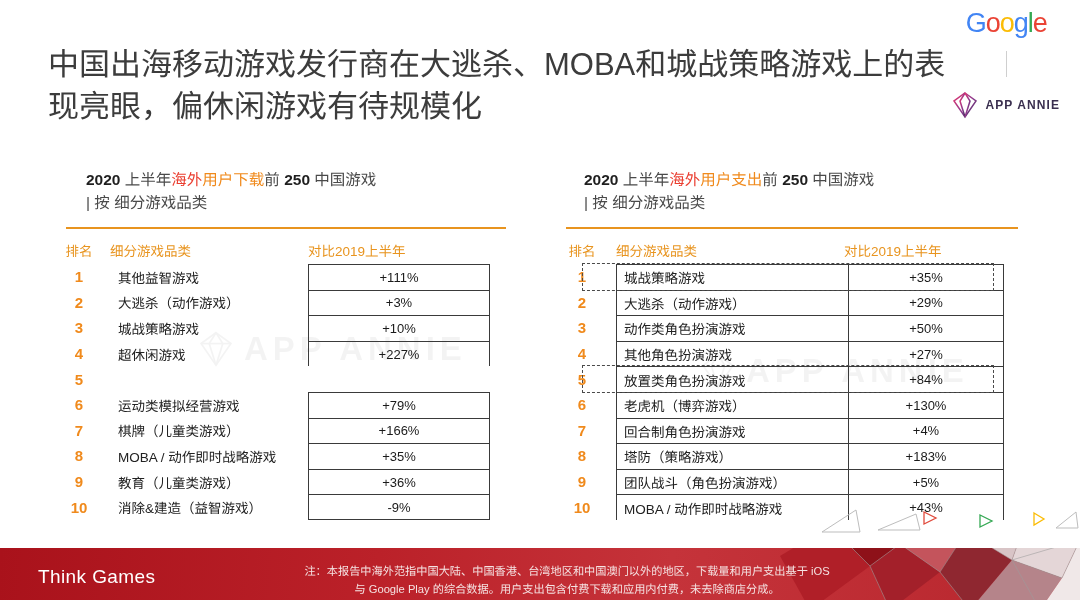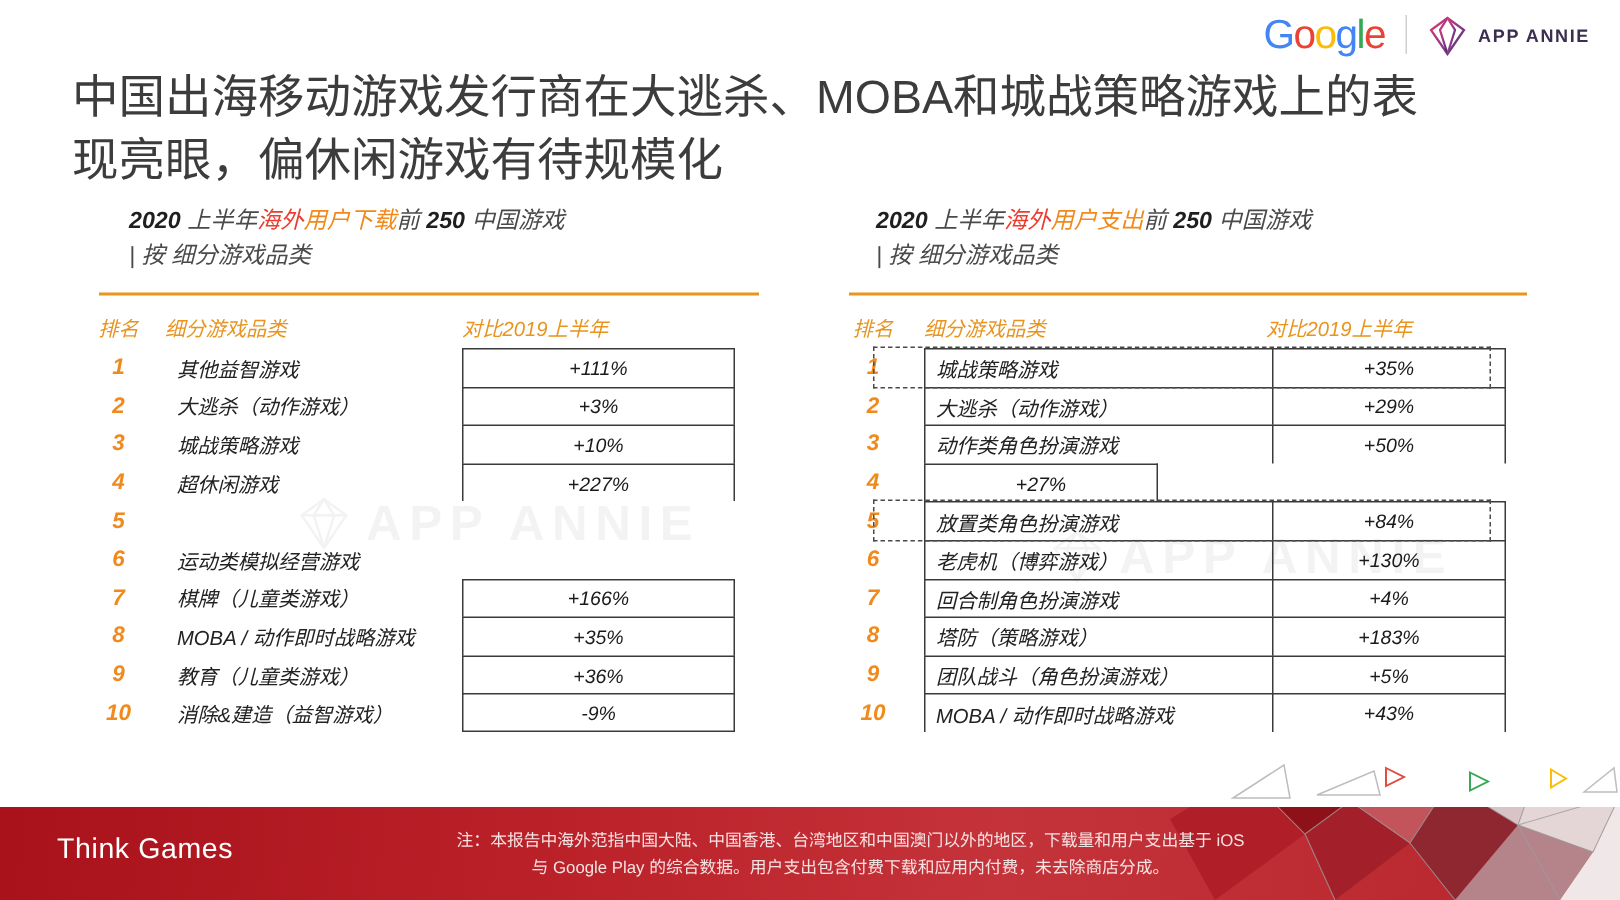--- a/index.html
+++ b/index.html
@@ -4,35 +4,35 @@
 <style>
   * { margin:0; padding:0; box-sizing:border-box; }
   html, body {
     width:1080px; height:600px;
     font-family:"Liberation Sans", sans-serif;
     background:#ffffff; overflow:hidden;
   }
   .slide { position:relative; width:1080px; height:600px; background:#fff; }
 
   
-  .logo-bar { position:absolute; top:10px; right:20px; display:flex; align-items:flex-start; gap:14px; }
+  .logo-bar { position:absolute; top:10px; right:20px; display:flex; align-items:center; gap:14px;flex-direction:column; }
   .google-logo { font-family:"Liberation Sans", sans-serif; font-size:27px; letter-spacing:-1px; line-height:1; }
   .google-logo span { font-weight:400; }
   .g1{color:#4285F4;} .g2{color:#EA4335;} .g3{color:#FBBC05;}
   .g4{color:#4285F4;} .g5{color:#34A853;} .g6{color:#EA4335;}
   .logo-div { width:1px; height:26px; background:#cfcfcf; }
   .appannie { display:flex; align-items:center; gap:7px; }
   .aa-text { font-size:12px; font-weight:700; letter-spacing:1.1px; color:#3a2f4f; }
 
   
   .title { position:absolute; left:48px; top:44px; width:900px;
     font-size:31px; line-height:1.35; color:#3c3c3c; font-weight:400; }
 
   
-  .panel { position:absolute; top:136px;font-style:italic; }
+  .panel { position:absolute; top:168px; }
   .panel.left  { left:48px;  width:462px; }
   .panel.right { left:548px; width:482px; }
 
   .panel-title { font-size:15.5px; line-height:1.5; color:#4a4a4a;
     padding-left:38px; font-weight:400; }
   .panel.right .panel-title { padding-left:36px; }
   .pt-bold { font-weight:700; color:#1f1f1f; }
   .pt-red  { color:#ea3d2f; }
   .pt-org  { color:#f08a1c; }
   .pt-dark { color:#4a4a4a; }
@@ -80,21 +80,21 @@
   .hl { position:absolute; border:1.6px dashed #4a4a4a; pointer-events:none; }
 
   
   .wm { position:absolute; color:#000; opacity:0.045; font-size:33px;
     font-weight:700; letter-spacing:5px; display:flex;
     align-items:center; gap:10px; white-space:nowrap; }
   .wm.one { left:198px; top:330px; }
   .wm.two { left:700px; top:352px; }
 
   
-  .footer { position:absolute; left:0; bottom:0; width:1080px; height:62px;
+  .footer { position:absolute; left:0; bottom:0; width:1080px; height:52px;
     background:linear-gradient(95deg,#a9121b 0%,#bb2129 35%,#c5333a 62%,#b7262d 100%);
     overflow:hidden; }
   .footer-poly { position:absolute; right:0; top:-22px; width:300px; height:84px; }
   .think { position:absolute; left:38px; top:18px; color:#fff;
     font-size:19px; letter-spacing:0.4px; font-weight:400; }
   .note { position:absolute; left:172px; top:14px; width:790px;
     color:#f5e2e2; font-size:11.2px; line-height:1.65; text-align:center; }
 
   
   .top-tris { position:absolute; left:820px; bottom:62px; width:260px; height:32px; }
@@ -185,20 +185,21 @@
           <div class="rank">4</div>
           <div class="name">超休闲游戏</div>
           <div class="val">+227%</div>
         </div>
         <div class="row">
           <div class="rank">5</div>
         </div>
         <div class="row">
           <div class="rank">6</div>
           <div class="name">运动类模拟经营游戏</div>
+          <div class="val">+79%</div>
         </div>
         <div class="row">
           <div class="rank">7</div>
           <div class="name">棋牌（儿童类游戏）</div>
           <div class="val">+166%</div>
         </div>
         <div class="row">
           <div class="rank">8</div>
           <div class="name">MOBA / 动作即时战略游戏</div>
           <div class="val">+35%</div>
@@ -238,20 +239,21 @@
           <div class="name">大逃杀（动作游戏）</div>
           <div class="val">+29%</div>
         </div>
         <div class="row">
           <div class="rank">3</div>
           <div class="name">动作类角色扮演游戏</div>
           <div class="val">+50%</div>
         </div>
         <div class="row">
           <div class="rank">4</div>
+          <div class="name">其他角色扮演游戏</div>
           <div class="val">+27%</div>
         </div>
         <div class="row">
           <div class="rank">5</div>
           <div class="name">放置类角色扮演游戏</div>
           <div class="val">+84%</div>
         </div>
         <div class="row">
           <div class="rank">6</div>
           <div class="name">老虎机（博弈游戏）</div>

